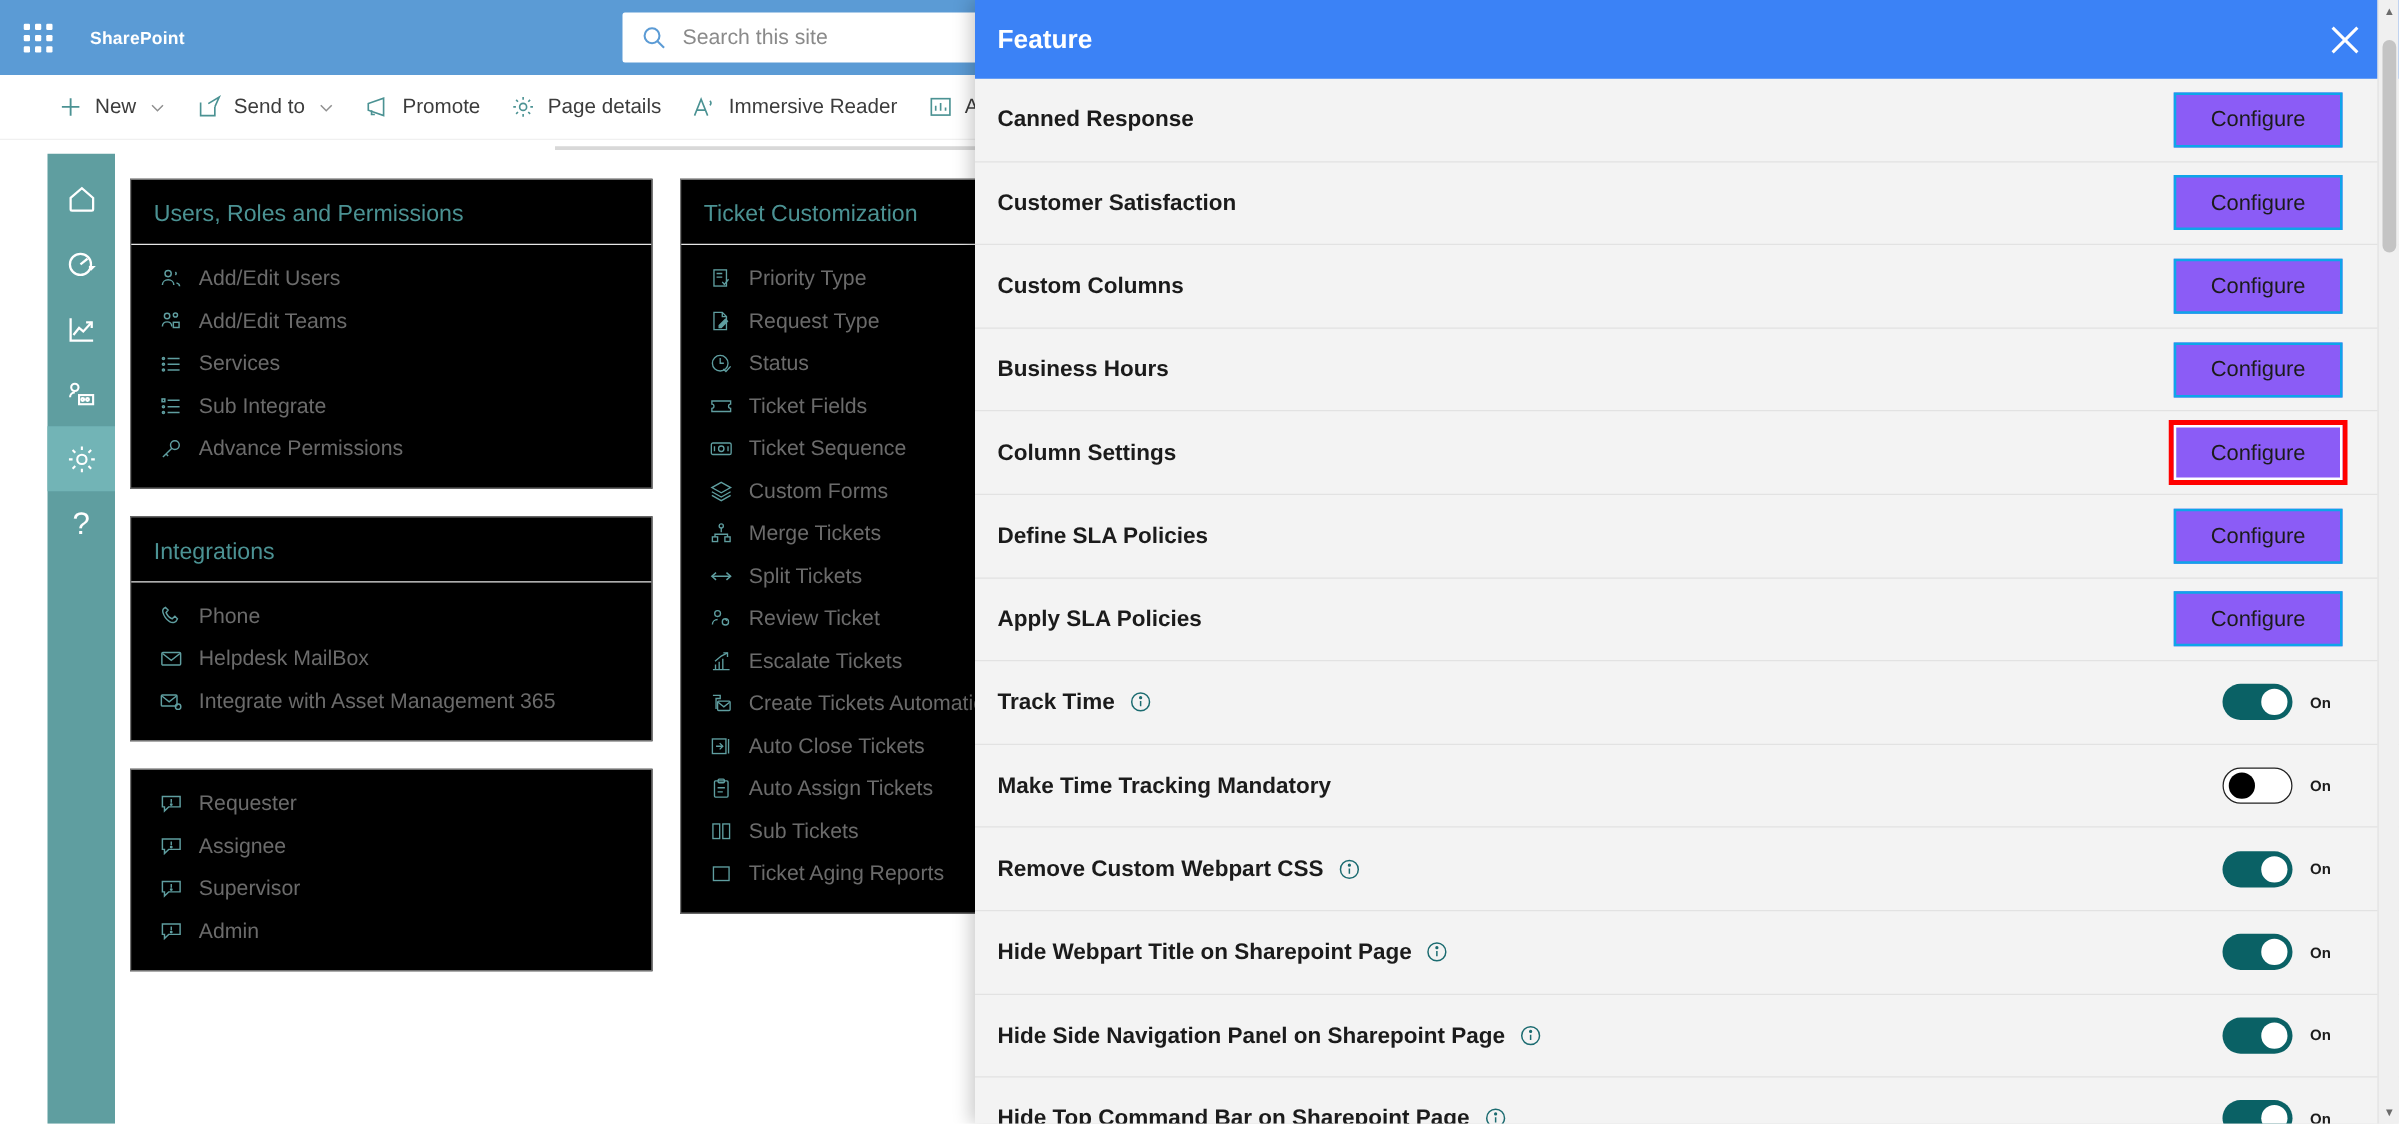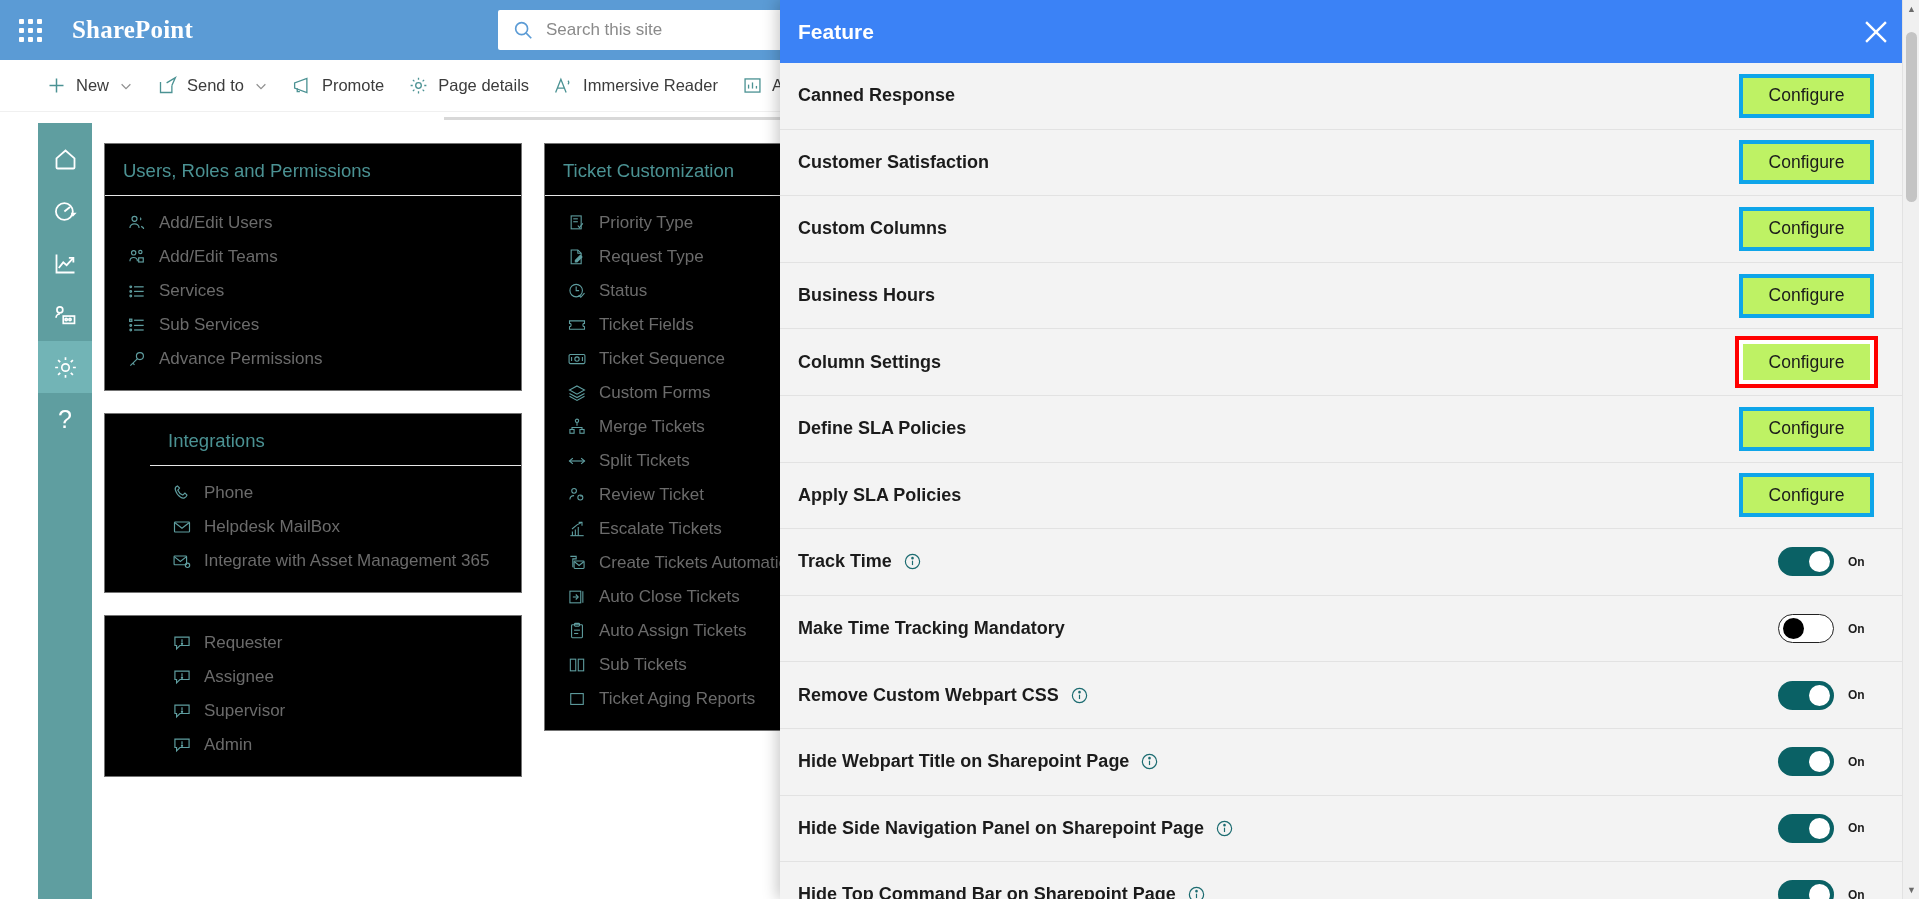--- a/index.html
+++ b/index.html
@@ -11,21 +11,21 @@
   #app{ position:relative; width:1919px; height:899px; }
 
   
   .suitebar{
     position:absolute; top:0; left:0; width:1919px; height:60px;
     background:#5B9BD5; display:flex; align-items:center;
   }
   .waffle{ width:60px; height:60px; display:flex; align-items:center; justify-content:center; cursor:pointer; }
   .waffle .grid{ display:grid; grid-template-columns:repeat(3,5px); grid-template-rows:repeat(3,5px); gap:4px; }
   .waffle .grid i{ display:block; width:5px; height:5px; background:#fff; border-radius:1px; }
-  .brand{ color:#fff; font-size:25px; font-weight:bold; margin-left:12px; letter-spacing:.2px;font-family:Liberation Serif, serif; }
+  .brand{ color:#fff; font-size:14px; font-weight:bold; margin-left:12px; letter-spacing:.2px; }
   .searchwrap{
     position:absolute; left:498px; top:10px; width:660px; height:40px;
     background:#fff; display:flex; align-items:center; padding:0 14px; border-radius:2px;
   }
   .searchwrap .mag{ width:22px; height:22px; flex:none; }
   .searchwrap input{
     border:0; outline:0; font-size:17px; color:#333; margin-left:12px; width:100%;
     font-family:"Liberation Sans", sans-serif; background:transparent;
   }
   .searchwrap input::placeholder{ color:#8a8a8a; }
@@ -56,21 +56,21 @@
   .railitem .qm{ color:#fff; font-size:25px; font-weight:normal; }
 
   
   .content{ position:absolute; left:92px; top:112px; width:1827px; height:787px; background:#fff; overflow:hidden; }
   .tabline{ position:absolute; left:352px; top:5px; width:1000px; height:3px; background:#d8d8d8; }
 
   .colwrap{ position:absolute; left:12px; top:31px; display:flex; gap:22px; }
   .card{
     width:418px; background:#000000; border:1px solid #737373;
   }
-  .card + .card{ margin-top:0;padding-left:45px; }
+  .card + .card{ margin-top:0; }
   .cardstack{ display:flex; flex-direction:column; gap:22px; }
   .cardtitle{
     color:#4b9293; font-size:18.5px; padding:16px 18px 13px 18px; border-bottom:1px solid #e6e6e6;
   }
   .cardlist{ padding:10px 0 14px 0; }
   .citem{
     display:flex; align-items:center; padding:7px 18px 7px 22px; color:#6b6b6b; font-size:17px; cursor:pointer;
   }
   .citem svg{ width:20px; height:20px; margin-right:12px; flex:none; }
   .citem span{ white-space:nowrap; }
@@ -87,21 +87,21 @@
   .panelhdr h1{ color:#fff; font-size:21px; font-weight:bold; }
   .closebtn{ width:34px; height:34px; display:flex; align-items:center; justify-content:center; cursor:pointer; }
   .panelbody{ flex:1; overflow:hidden; position:relative; }
   .frow{
     height:66.6px; display:flex; align-items:center; justify-content:space-between;
     padding:0 45px 0 18px; border-bottom:1px solid #e2e2e2; position:relative;
   }
   .frow .flabel{ font-size:18px; color:#1b1b1b; font-weight:bold; display:flex; align-items:center; }
   .infoico{ width:19px; height:19px; margin-left:11px; flex:none; cursor:pointer; }
   .cfgbtn{
-    min-width:135px; height:44px; background:#bef264; border:4px solid #0ea5e9; color:#1b1b1b;
+    min-width:135px; height:44px; background:#8b5cf6; border:2px solid #0ea5e9; color:#1b1b1b;
     font-size:17.5px; font-family:"Liberation Sans", sans-serif; cursor:pointer;
     display:flex; align-items:center; justify-content:center;
   }
   .cfgbtn.highlight{ box-shadow:0 0 0 4px #ff0000; border-color:#fff; }
   .togglewrap{ display:flex; align-items:center; gap:14px; }
   .sw{ width:56px; height:29px; border-radius:15px; position:relative; cursor:pointer; flex:none; }
   .sw.on{ background:#0a6165; }
   .sw.off{ background:#fff; border:1.5px solid #222; }
   .sw .knob{ position:absolute; top:4px; width:21px; height:21px; border-radius:50%; }
   .sw.on .knob{ right:4px; background:#fff; }
@@ -285,21 +285,21 @@
             </div>
             <div class="citem">
               <svg viewBox="0 0 24 24" fill="none" stroke="#5f9ea0" stroke-width="1.5">
                 <rect x="3.2" y="5" width="2.6" height="2.6"></rect>
                 <line x1="8.5" y1="6.3" x2="20" y2="6.3"></line>
                   <line x1="8.5" y1="12.5" x2="20" y2="12.5"></line>
                   <line x1="8.5" y1="18" x2="20" y2="18"></line>
                 <circle cx="4.5" cy="12.5" r="1"></circle>
                   <circle cx="4.5" cy="18" r="1"></circle>
               </svg>
-              <span>Sub Services</span>
+              <span>Sub Integrate</span>
             </div>
             <div class="citem">
               <svg viewBox="0 0 24 24" fill="none" stroke="#5f9ea0" stroke-width="1.4">
                 <circle cx="15.5" cy="8.5" r="4.2"></circle>
                   <path d="M12.6 11.5 4 20"></path>
                   <path d="M7 17l2 2"></path>
               </svg>
               <span>Advance Permissions</span>
             </div>
           </div>

